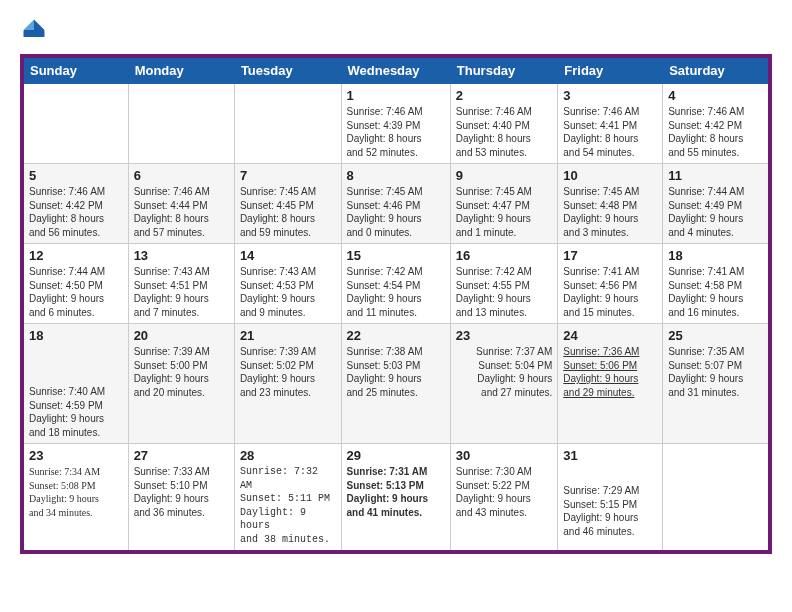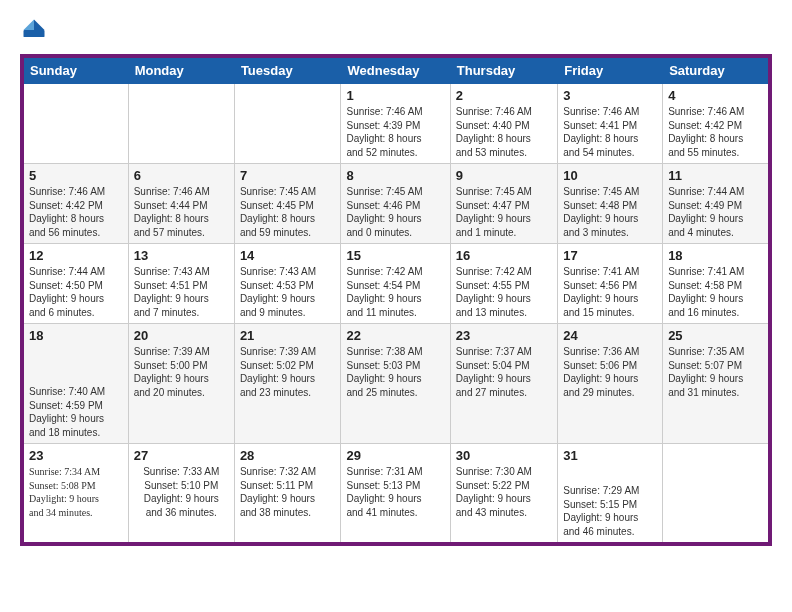--- a/index.html
+++ b/index.html
@@ -296,28 +296,28 @@
           </td>
           <td>
             <span class="day-num">22</span>
             <div class="day-info" style="white-space: pre-line;">Sunrise: 7:38 AM
 Sunset: 5:03 PM
 Daylight: 9 hours
 and 25 minutes.</div>
           </td>
           <td>
             <span class="day-num">23</span>
-            <div class="day-info" style="white-space: pre-line;">Sunrise: 7:37 AM
+            <div class="day-info" style="white-space: pre-line; text-align: right;">Sunrise: 7:37 AM
 Sunset: 5:04 PM
 Daylight: 9 hours
 and 27 minutes.</div>
           </td>
           <td>
             <span class="day-num">24</span>
-            <div class="day-info" style="white-space: pre-line;">Sunrise: 7:36 AM
+            <div class="day-info" style="white-space: pre-line; text-decoration: underline;">Sunrise: 7:36 AM
 Sunset: 5:06 PM
 Daylight: 9 hours
 and 29 minutes.</div>
           </td>
           <td>
             <span class="day-num">25</span>
             <div class="day-info" style="white-space: pre-line;">Sunrise: 7:35 AM
 Sunset: 5:07 PM
 Daylight: 9 hours
 and 31 minutes.</div>
@@ -326,35 +326,35 @@
         <tr>
           <td>
             <span class="day-num">23</span>
             <div class="day-info" style="white-space: pre-line; font-family: Liberation Serif, serif;">Sunrise: 7:34 AM
 Sunset: 5:08 PM
 Daylight: 9 hours
 and 34 minutes.</div>
           </td>
           <td>
             <span class="day-num">27</span>
-            <div class="day-info" style="white-space: pre-line; text-align: center;">Sunrise: 7:33 AM
+            <div class="day-info" style="white-space: pre-line;">Sunrise: 7:33 AM
 Sunset: 5:10 PM
 Daylight: 9 hours
 and 36 minutes.</div>
           </td>
           <td>
             <span class="day-num">28</span>
-            <div class="day-info" style="white-space: pre-line;">Sunrise: 7:32 AM
+            <div class="day-info" style="white-space: pre-line; font-family: Liberation Mono, monospace;">Sunrise: 7:32 AM
 Sunset: 5:11 PM
 Daylight: 9 hours
 and 38 minutes.</div>
           </td>
           <td>
             <span class="day-num">29</span>
-            <div class="day-info" style="white-space: pre-line;">Sunrise: 7:31 AM
+            <div class="day-info" style="white-space: pre-line; font-weight: bold;">Sunrise: 7:31 AM
 Sunset: 5:13 PM
 Daylight: 9 hours
 and 41 minutes.</div>
           </td>
           <td>
             <span class="day-num">30</span>
             <div class="day-info" style="white-space: pre-line;">Sunrise: 7:30 AM
 Sunset: 5:22 PM
 Daylight: 9 hours
 and 43 minutes.</div>

